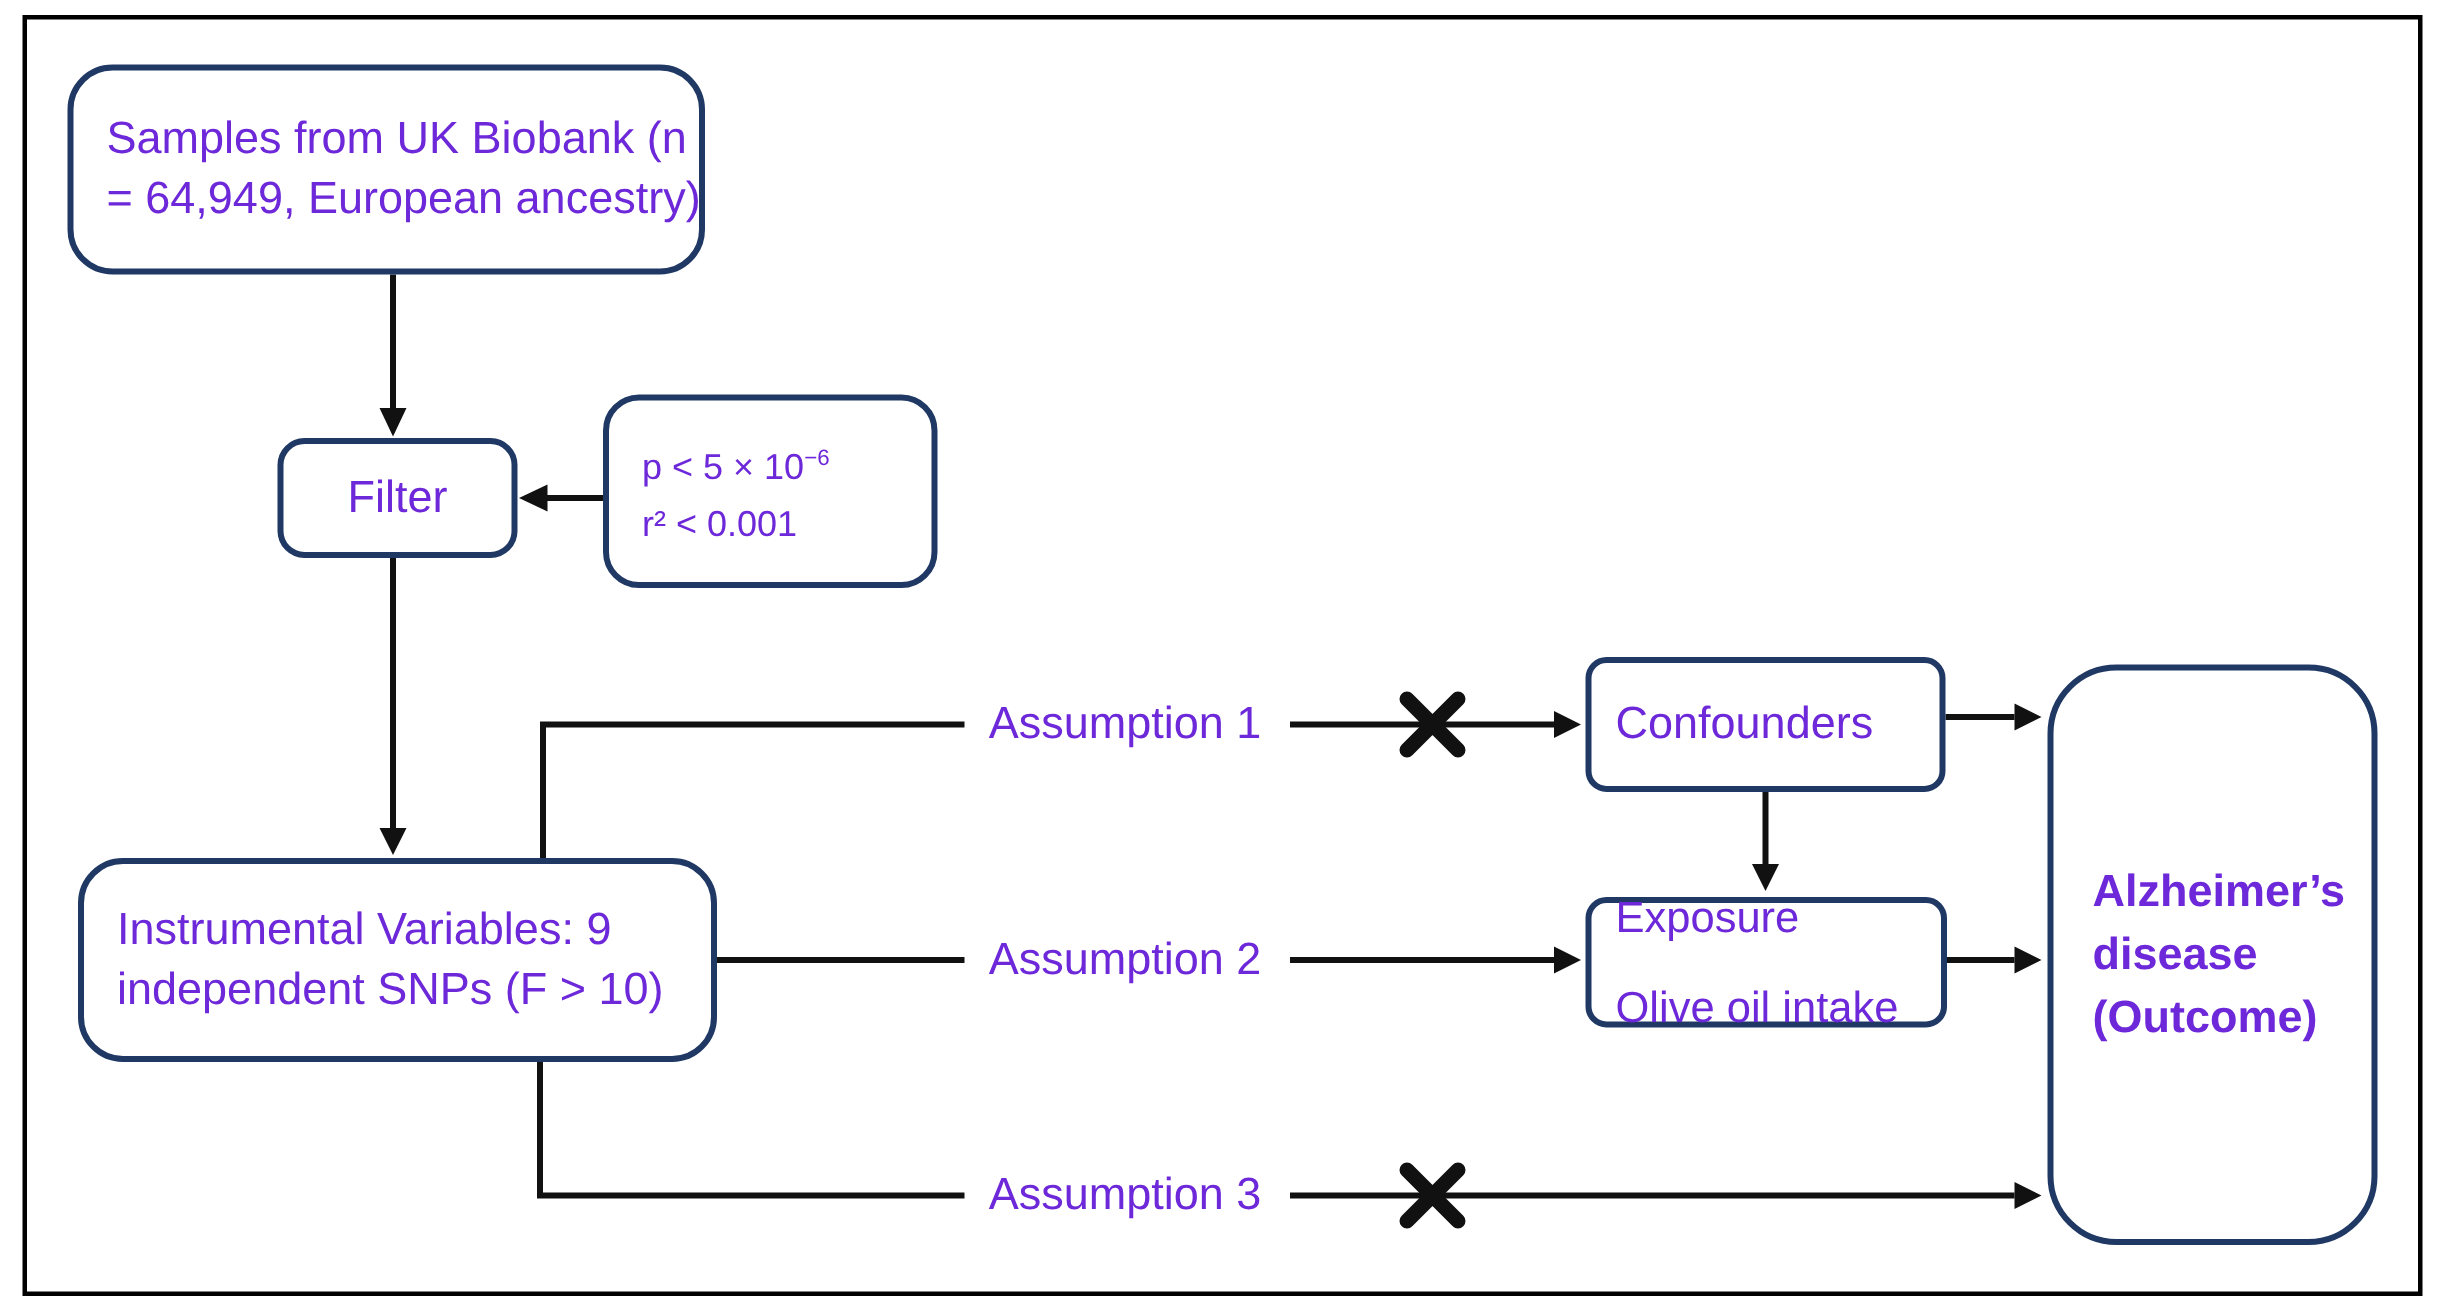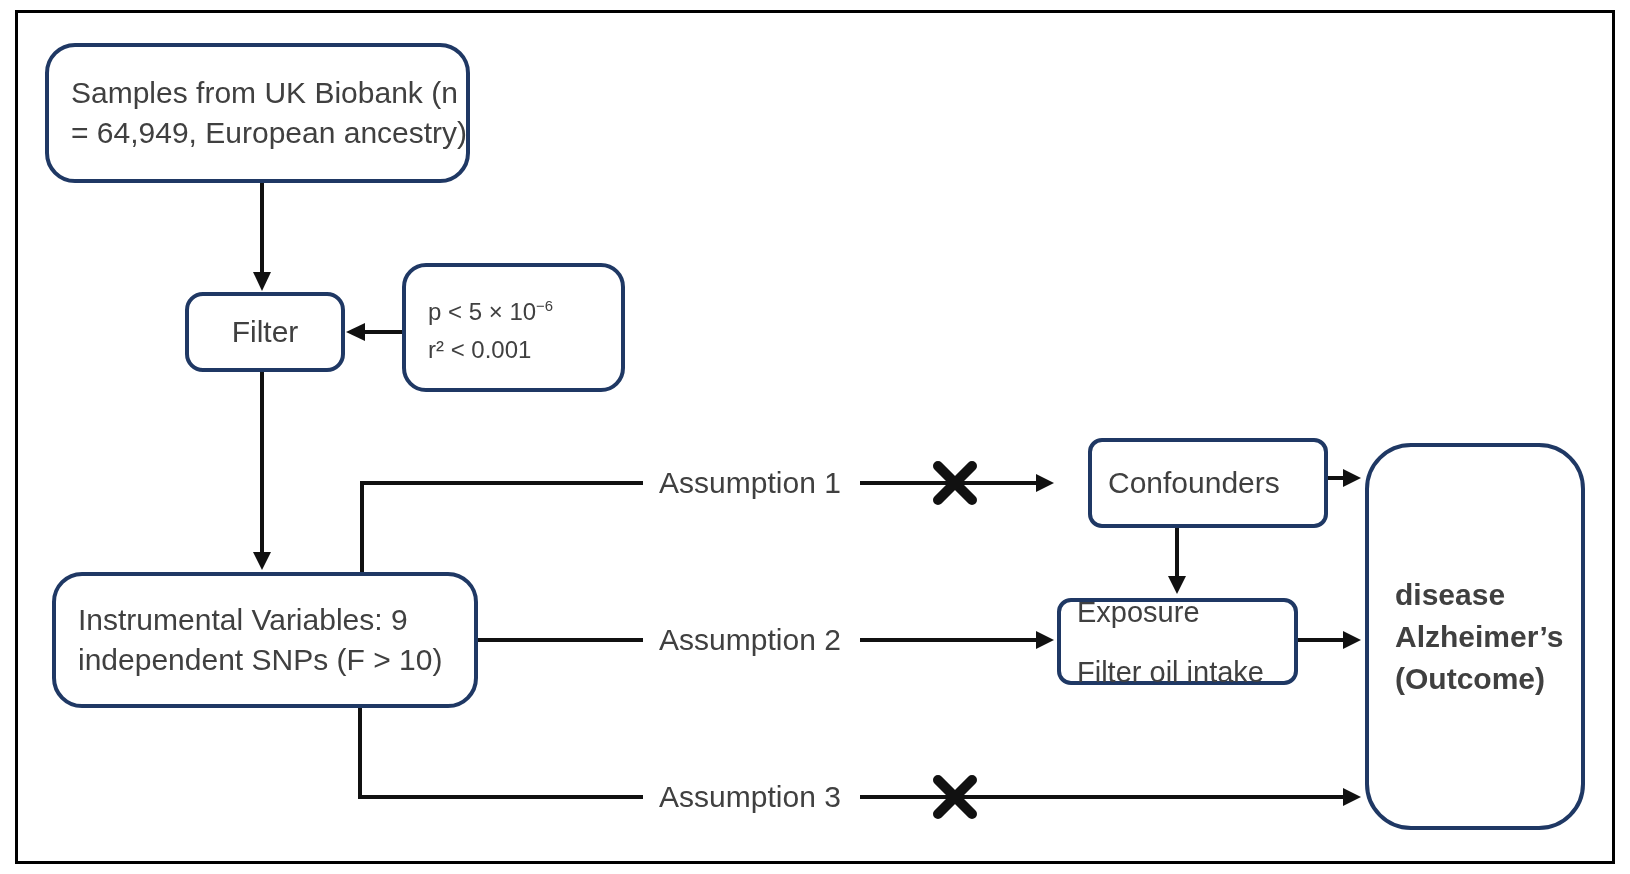--- a/index.html
+++ b/index.html
@@ -1,18 +1,18 @@
 <!DOCTYPE html>
 <html><head>
 <meta charset="utf-8">
 <style>
   html,body{margin:0;padding:0;background:#ffffff;}
   .canvas{
     position:relative;width:1630px;height:874px;background:#ffffff;
-    font-family:"Liberation Sans", sans-serif;color:#404040;overflow:hidden;
+    font-family:"Liberation Sans", sans-serif;color:#6d28d9;overflow:hidden;
   }
   .frame{
     position:absolute;left:15px;top:10px;width:1600px;height:854px;
     border:3px solid #000;box-sizing:border-box;background:#ffffff;
   }
   .edges{position:absolute;left:0;top:0;width:1630px;height:874px;pointer-events:none;}
   .ln{fill:none;stroke:#111111;stroke-width:4;stroke-linejoin:miter;}
   .hd{fill:#111111;stroke:none;}
   .xmark{fill:none;stroke:#111111;stroke-width:10;stroke-linecap:round;}
   .node{
@@ -23,21 +23,21 @@
   .samples{left:45px;top:43px;width:425px;height:140px;border-radius:30px;
     padding-left:22px;font-size:30px;line-height:40px;}
   .filterbox{left:185px;top:292px;width:160px;height:80px;border-radius:18px;
     align-items:center;font-size:30px;text-align:right;}
   .criteria{left:402px;top:263px;width:223px;height:129px;border-radius:24px;
     padding-left:22px;font-size:24px;line-height:38px;}
   .criteria sup{font-size:0.62em;}
   .iv{left:52px;top:572px;width:426px;height:136px;border-radius:30px;
     padding-left:22px;font-size:30px;line-height:40px;}
   .confounders{left:1057px;top:438px;width:240px;height:90px;border-radius:14px;
-    padding-left:16px;font-size:30px;margin-left:31px;}
+    padding-left:16px;font-size:30px;}
   .exposure{left:1057px;top:598px;width:241px;height:87px;border-radius:14px;
     padding-left:16px;font-size:29px;line-height:36px;gap:24px;}
   .outcome{left:1365px;top:443px;width:220px;height:387px;border-radius:46px;
     padding-left:26px;font-weight:bold;font-size:30px;line-height:42px;}
   .assumption{
     position:absolute;width:220px;left:640px;text-align:center;
     font-size:30px;transform:translateY(-50%);background:transparent;
   }
   .a1{top:483px;} .a2{top:640px;} .a3{top:797px;}
 </style>
@@ -131,25 +131,25 @@
     <div>Instrumental Variables: 9</div>
     <div>independent SNPs (F &gt; 10)</div>
   </div>
 
   <div class="node confounders">
     <div>Confounders</div>
   </div>
 
   <div class="node exposure">
     <div>Exposure</div>
-    <div>Filter oil intake</div>
+    <div>Olive oil intake</div>
   </div>
 
   <div class="node outcome">
+    <div>Alzheimer’s</div>
     <div>disease</div>
-    <div>Alzheimer’s</div>
     <div>(Outcome)</div>
   </div>
 
   <div class="assumption a1">Assumption 1</div>
   <div class="assumption a2">Assumption 2</div>
   <div class="assumption a3">Assumption 3</div>
 </div>
 
 </body></html>

